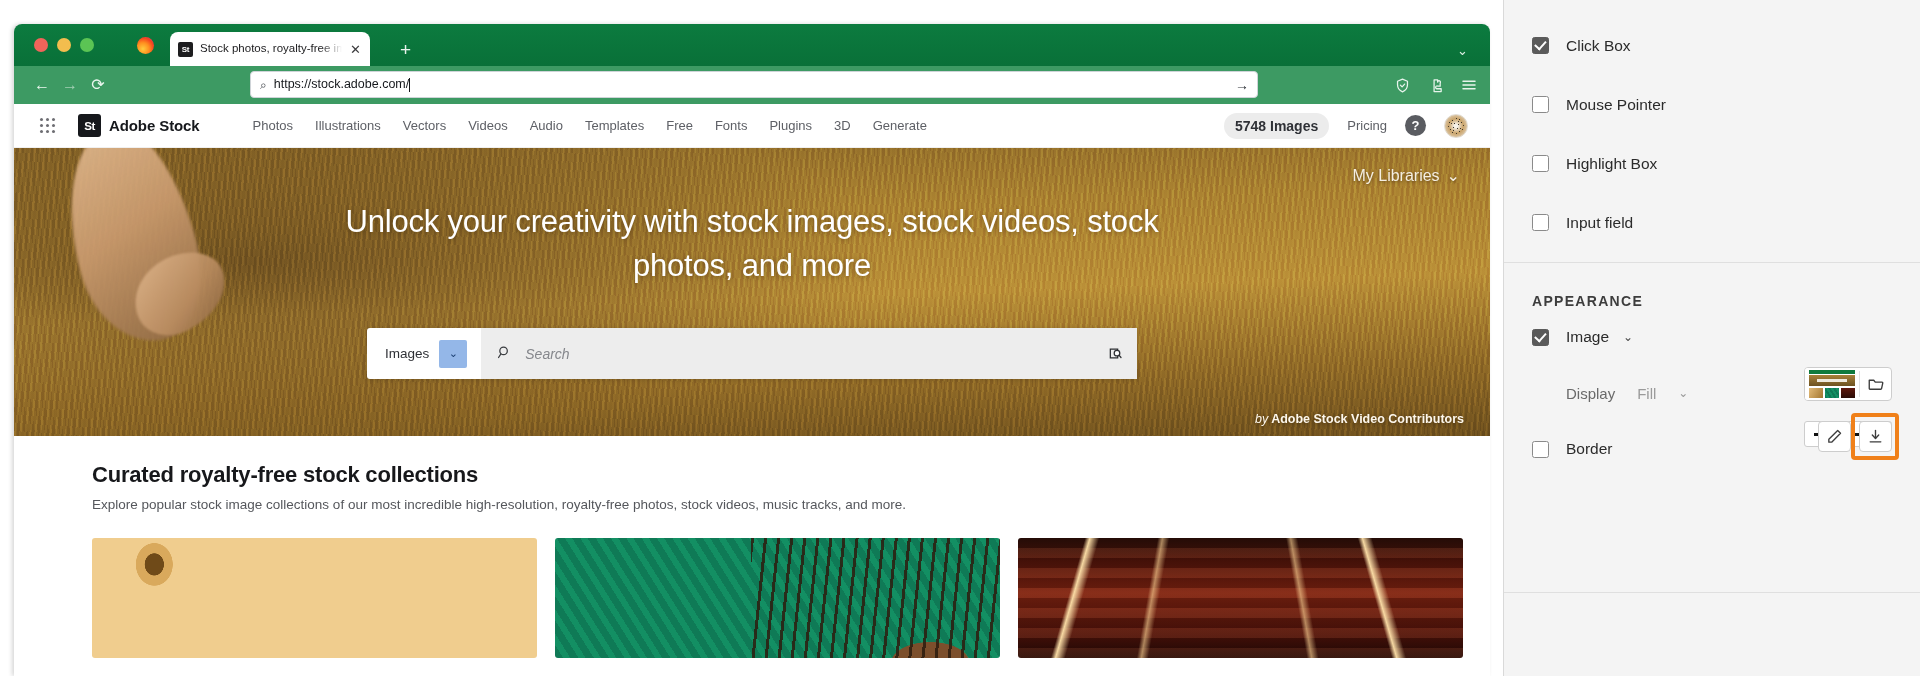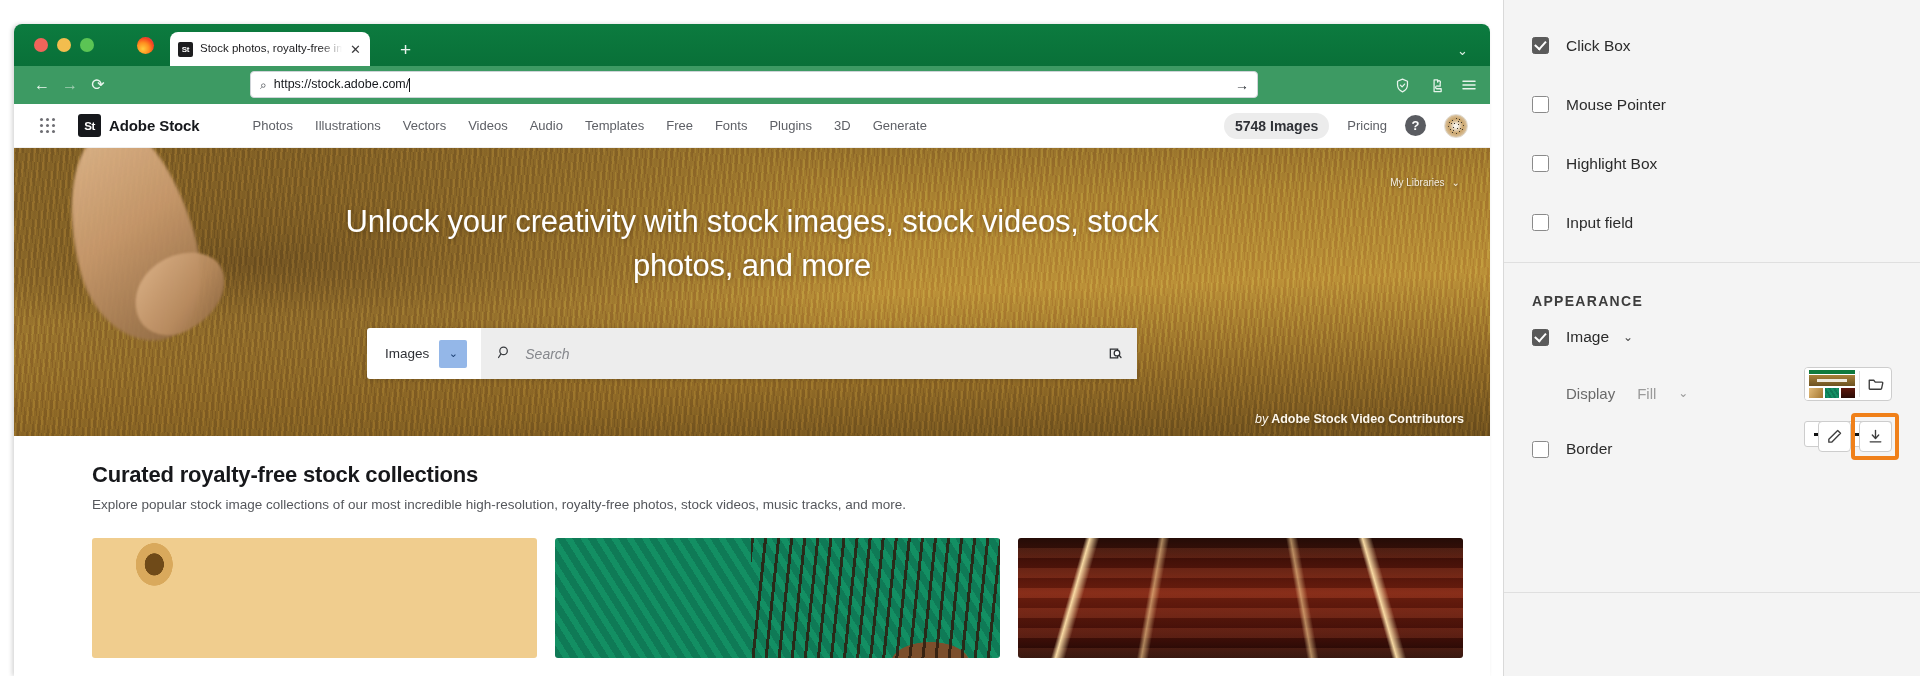--- a/index.html
+++ b/index.html
@@ -208,22 +208,22 @@
   }
   .hero-headline {
     position: absolute; left: 0; right: 0; top: 52px;
     text-align: center; color: #ffffff;
     font-size: 31px; line-height: 1.42; font-weight: 400;
     letter-spacing: -0.2px;
     text-shadow: 0 1px 5px rgba(40,26,6,0.38);
     padding: 0 300px;
   }
   .my-libraries {
-    position: absolute; right: 30px; top: 29px;
-    color: #f5efe2; font-size: 10px;
+    position: absolute; right: 30px; top: 18px;
+    color: #f5efe2; font-size: 16px;
     display: flex; align-items: center; gap: 7px;
     text-shadow: 0 1px 3px rgba(40,26,6,0.5);
   }
   .searchbar {
     position: absolute; left: 50%; transform: translateX(-50%);
     top: 180px; width: 770px; height: 51px;
     background: #ffffff; border-radius: 3px;
     display: flex; align-items: center;
     box-shadow: 0 1px 5px rgba(0,0,0,0.16);
   }

